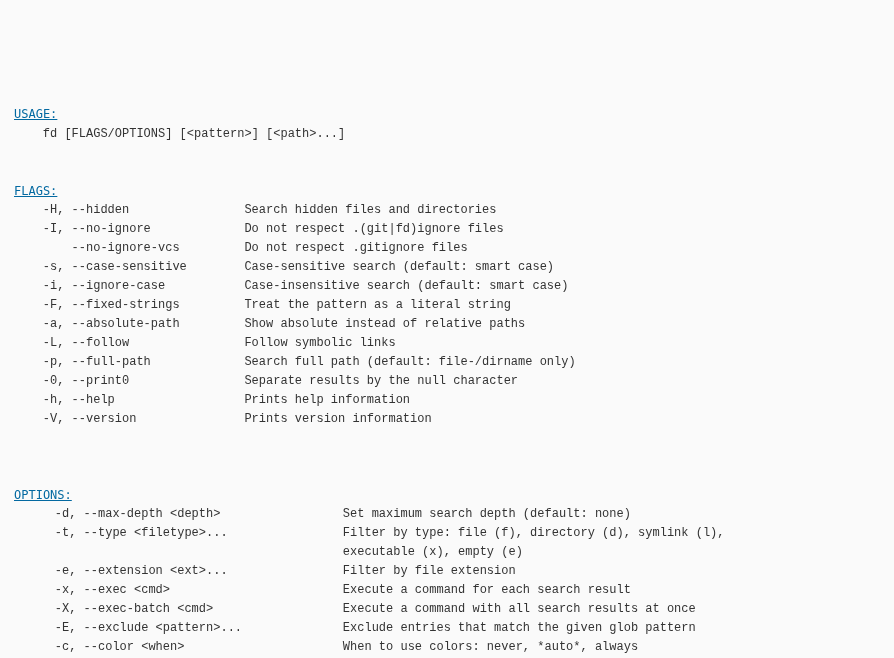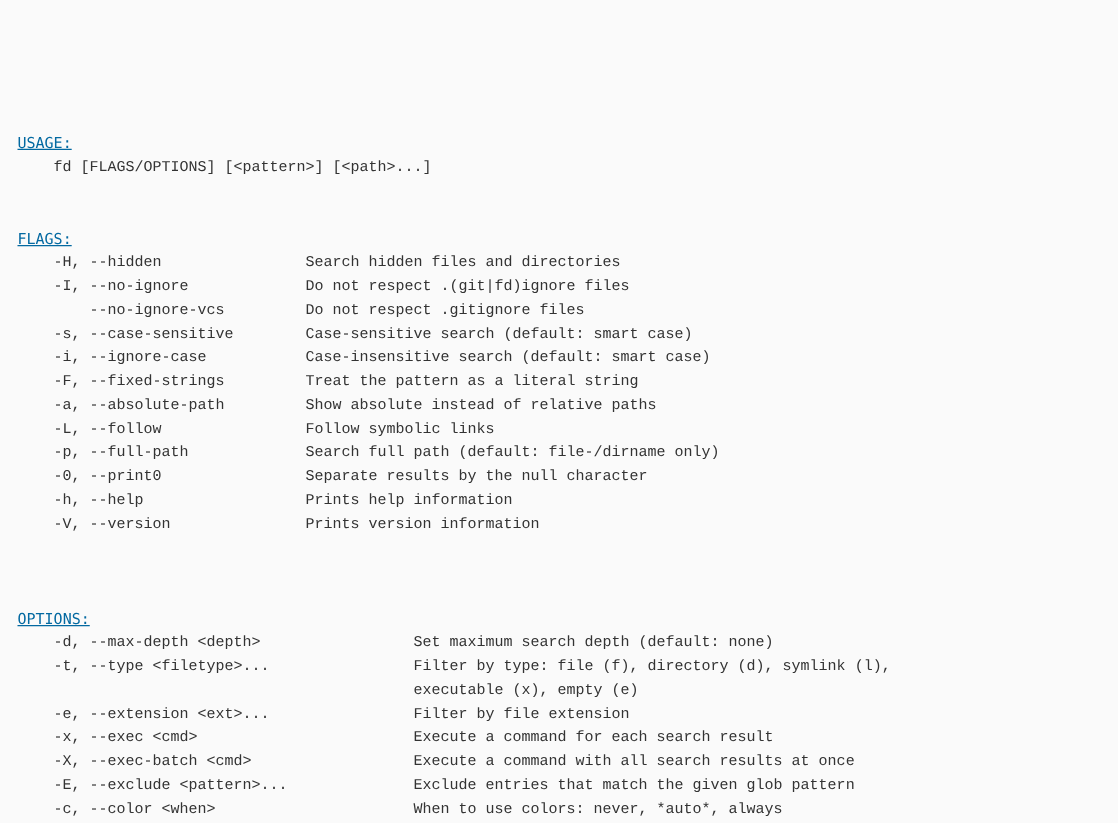--- a/index.html
+++ b/index.html
@@ -10,21 +10,21 @@
       line-height: 19px;
       color: #333;
       padding: 10px 14px;
       white-space: pre;
       width: 894px;
     }
     .section-header { color: #0369a1; text-decoration: underline; }
     .indent-1 { padding-left: 4ch; font-family: Liberation Mono, monospace; }
     .flag-line { display: block; }
     .flag-col { display: inline-block; width: 28ch; vertical-align: top; }
-    .opt-col { display: inline-block; width: 40ch; vertical-align: top; }
+    .opt-col { display: inline-block; width: 40ch; vertical-align: top; margin-left: 12px; }
     .desc-col { display: inline-block; vertical-align: top; }
     .blank { height: 19px; }
   </style>
 </head>
 <body>
 
 
 
 <div>
 <span class="section-header">USAGE:</span>

